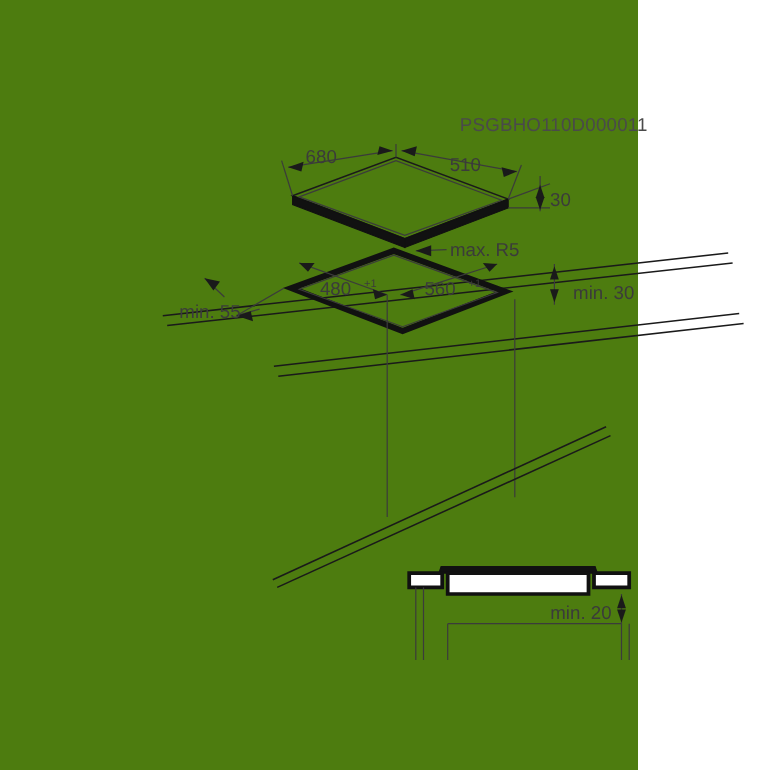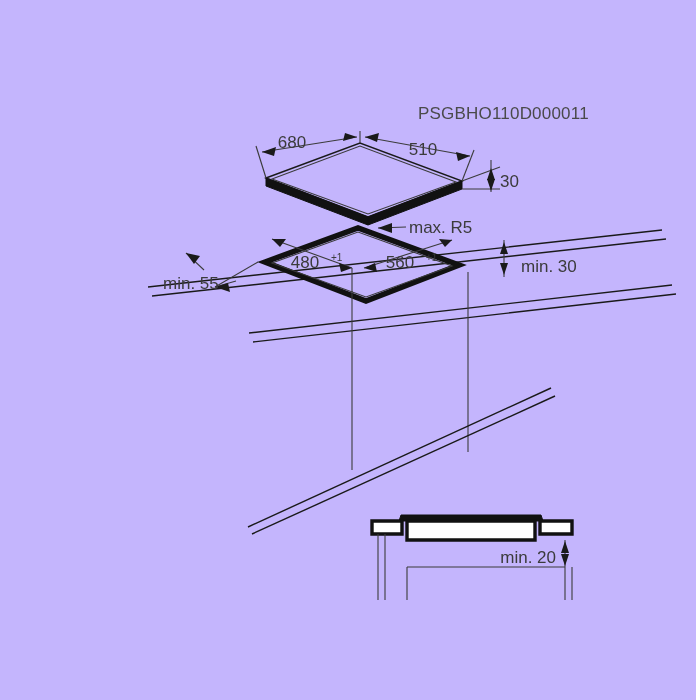--- a/index.html
+++ b/index.html
@@ -8,23 +8,23 @@
     background: #ffffff;
   }
   body {
     width: 700px;
     height: 700px;
     font-family: "Liberation Sans", sans-serif;
     overflow: hidden;
   }
   #drawing-root {
     position: relative;
-    width: 696px;
+    width: 580px;
     height: 700px;
-    background: #c4b5fd;
+    background: #4d7c0f;
   }
   svg#technical-drawing {
     display: block;
     width: 700px;
     height: 700px;
   }
   .dim-text {
     font-family: "Liberation Sans", sans-serif;
     font-size: 17px;
     fill: #3b3b3b;

